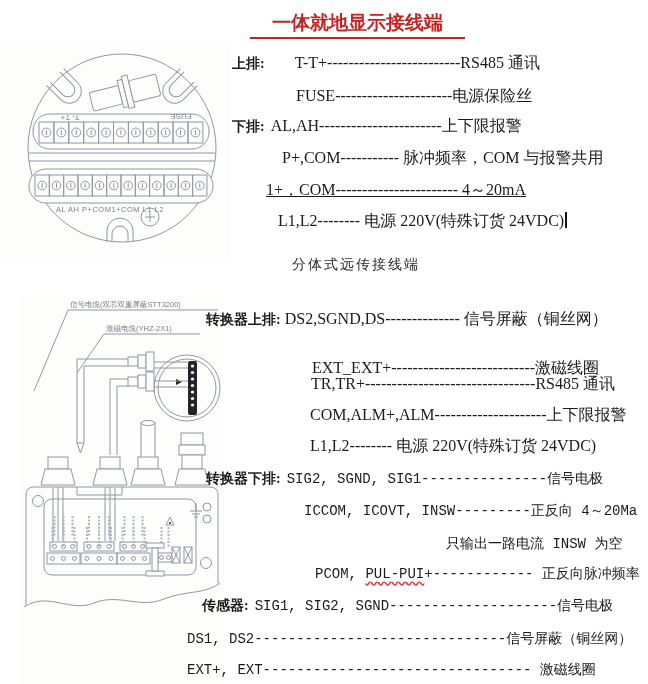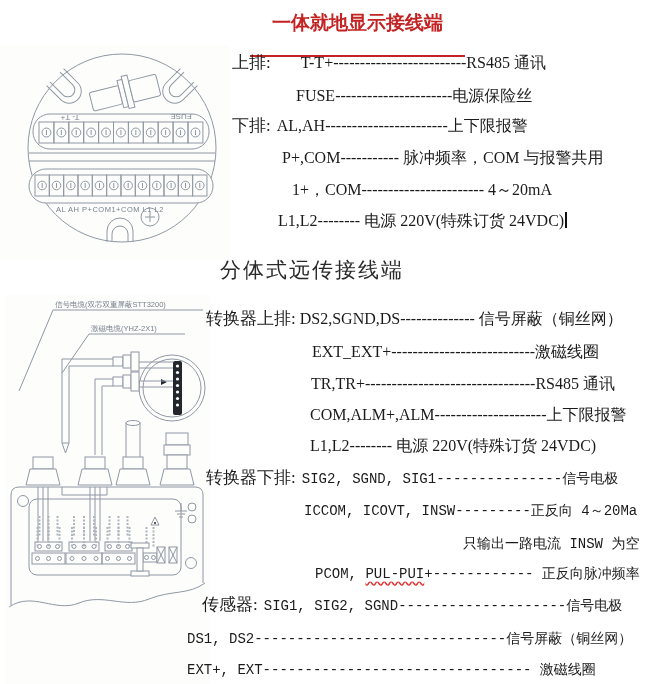--- a/index.html
+++ b/index.html
@@ -4,28 +4,28 @@
 <style>
   html,body{margin:0;padding:0;}
   body{
     width:648px;height:684px;position:relative;background:#ffffff;
     font-family:"Liberation Serif","DejaVu Serif",serif;color:#1b1b1b;
     overflow:hidden;
   }
   .title-red{
     position:absolute;left:250px;top:10px;width:215px;text-align:center;
     font-size:19px;font-weight:bold;color:#c32323;
-    border-bottom:2px solid #c32323;padding-bottom:19px;white-space:nowrap;
+    border-bottom:2px solid #c32323;padding-bottom:1px;white-space:nowrap;
   }
   .title-black{
-    position:absolute;left:220px;top:256px;width:200px;text-align:left;
-    font-size:21px;color:#2a2a2a;white-space:nowrap;letter-spacing:2px;
+    position:absolute;left:220px;top:256px;width:200px;text-align:right;
+    font-size:14px;color:#2a2a2a;white-space:nowrap;letter-spacing:2px;
   }
   .row{position:absolute;white-space:nowrap;font-size:16px;line-height:20px;}
-  .row .lbl{font-weight:normal;font-size:17px;}
+  .row .lbl{font-weight:bold;font-size:14px;}
   .row .txt{}
   .mono .txt, .mono .pre, .mono .mis, .mono .post{
     font-family:"Liberation Mono","DejaVu Sans Mono",monospace;font-size:14px;
   }
   .mis{
     text-decoration:underline;
     text-decoration-style:wavy;
     text-decoration-color:#e03030;
     text-underline-offset:3px;
   }
@@ -173,30 +173,30 @@
 <div class="row" style="left:296px;top:86px;">
   <span class="txt">FUSE----------------------电源保险丝</span>
 </div>
 <div class="row" style="left:232px;top:116px;">
   <span class="lbl">下排:</span>
   <span class="txt" style="margin-left:2px;">AL,AH-----------------------上下限报警</span>
 </div>
 <div class="row" style="left:282px;top:148px;">
   <span class="txt">P+,COM----------- 脉冲频率，COM 与报警共用</span>
 </div>
-<div class="row" style="left:292px;top:180px;">
+<div class="row" style="left:266px;top:180px;text-decoration:underline;">
   <span class="txt">1+，COM----------------------- 4～20mA</span>
 </div>
 <div class="row" style="left:278px;top:211px;">
   <span class="txt">L1,L2-------- 电源 220V(特殊订货 24VDC)</span><span class="cursor-bar"></span>
 </div>
 
 <div class="title-black">分体式远传接线端</div>
 
-<div class="diagram" style="left:5px;top:295px;width:205px;height:389px;">
+<div class="diagram" style="left:20px;top:295px;width:205px;height:389px;">
 <svg width="205" height="389" viewBox="0 0 205 389">
 
   <g>
     <text class="dtext" font-size="7.5" x="50" y="12">信号电缆(双芯双重屏蔽STT3200)</text>
     <line class="dline" x1="48" y1="15" x2="198" y2="15"></line>
     <line class="dline" x1="48" y1="15" x2="14" y2="96"></line>
   </g>
   <g>
     <text class="dtext" font-size="7.5" x="86" y="36">激磁电缆(YHZ-2X1)</text>
     <line class="dline" x1="84" y1="39" x2="180" y2="39"></line>
@@ -355,40 +355,40 @@
       <line class="dline" x1="172" y1="252" x2="164" y2="268"></line>
     </g>
   </g>
 </svg>
 </div>
 
 <div class="row" style="left:206px;top:309px;">
   <span class="lbl">转换器上排:</span>
   <span class="txt" style="margin-left:0;">DS2,SGND,DS-------------- 信号屏蔽（铜丝网）</span>
 </div>
-<div class="row" style="left:312px;top:342px;font-family:Liberation Serif, serif;">
+<div class="row" style="left:312px;top:358px;font-family:Liberation Serif, serif;">
   <span class="txt">EXT_EXT+---------------------------激磁线圈</span>
 </div>
 <div class="row" style="left:311px;top:374px;">
   <span class="txt">TR,TR+--------------------------------RS485 通讯</span>
 </div>
 <div class="row" style="left:310px;top:405px;">
   <span class="txt">COM,ALM+,ALM---------------------上下限报警</span>
 </div>
 <div class="row" style="left:310px;top:436px;">
   <span class="txt">L1,L2-------- 电源 220V(特殊订货 24VDC)</span>
 </div>
 <div class="row mono" style="left:206px;top:468px;">
   <span class="lbl">转换器下排:</span>
   <span class="txt" style="margin-left:2px;">SIG2, SGND, SIG1---------------信号电极</span>
 </div>
 <div class="row mono" style="left:304px;top:500px;">
   <span class="txt">ICCOM, ICOVT, INSW---------正反向 4～20Ma</span>
 </div>
-<div class="row mono" style="left:463px;top:533px;">
+<div class="row mono" style="left:446px;top:533px;">
   <span class="txt">只输出一路电流 INSW 为空</span>
 </div>
 <div class="row mono" style="left:315px;top:563px;">
   <span class="pre">PCOM, </span><span class="mis">PUL-PUI</span><span class="post">+------------ 正反向脉冲频率</span>
 </div>
 <div class="row mono" style="left:202px;top:595px;">
   <span class="lbl">传感器:</span>
   <span class="txt" style="margin-left:2px;">SIG1, SIG2, SGND--------------------信号电极</span>
 </div>
 <div class="row mono" style="left:187px;top:628px;">

